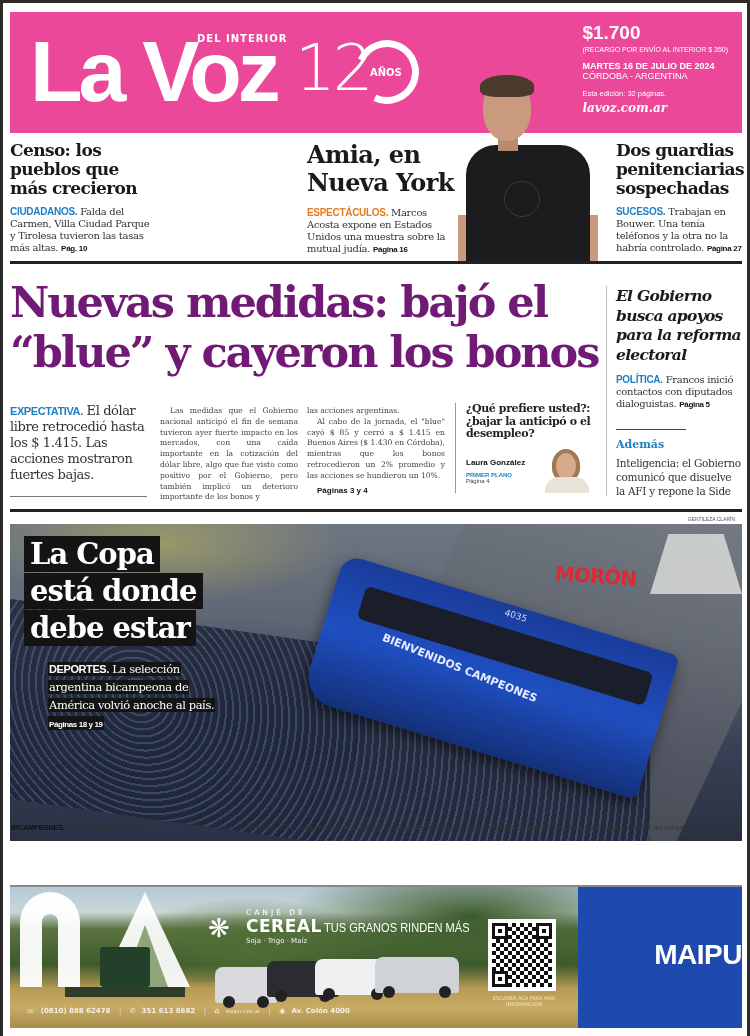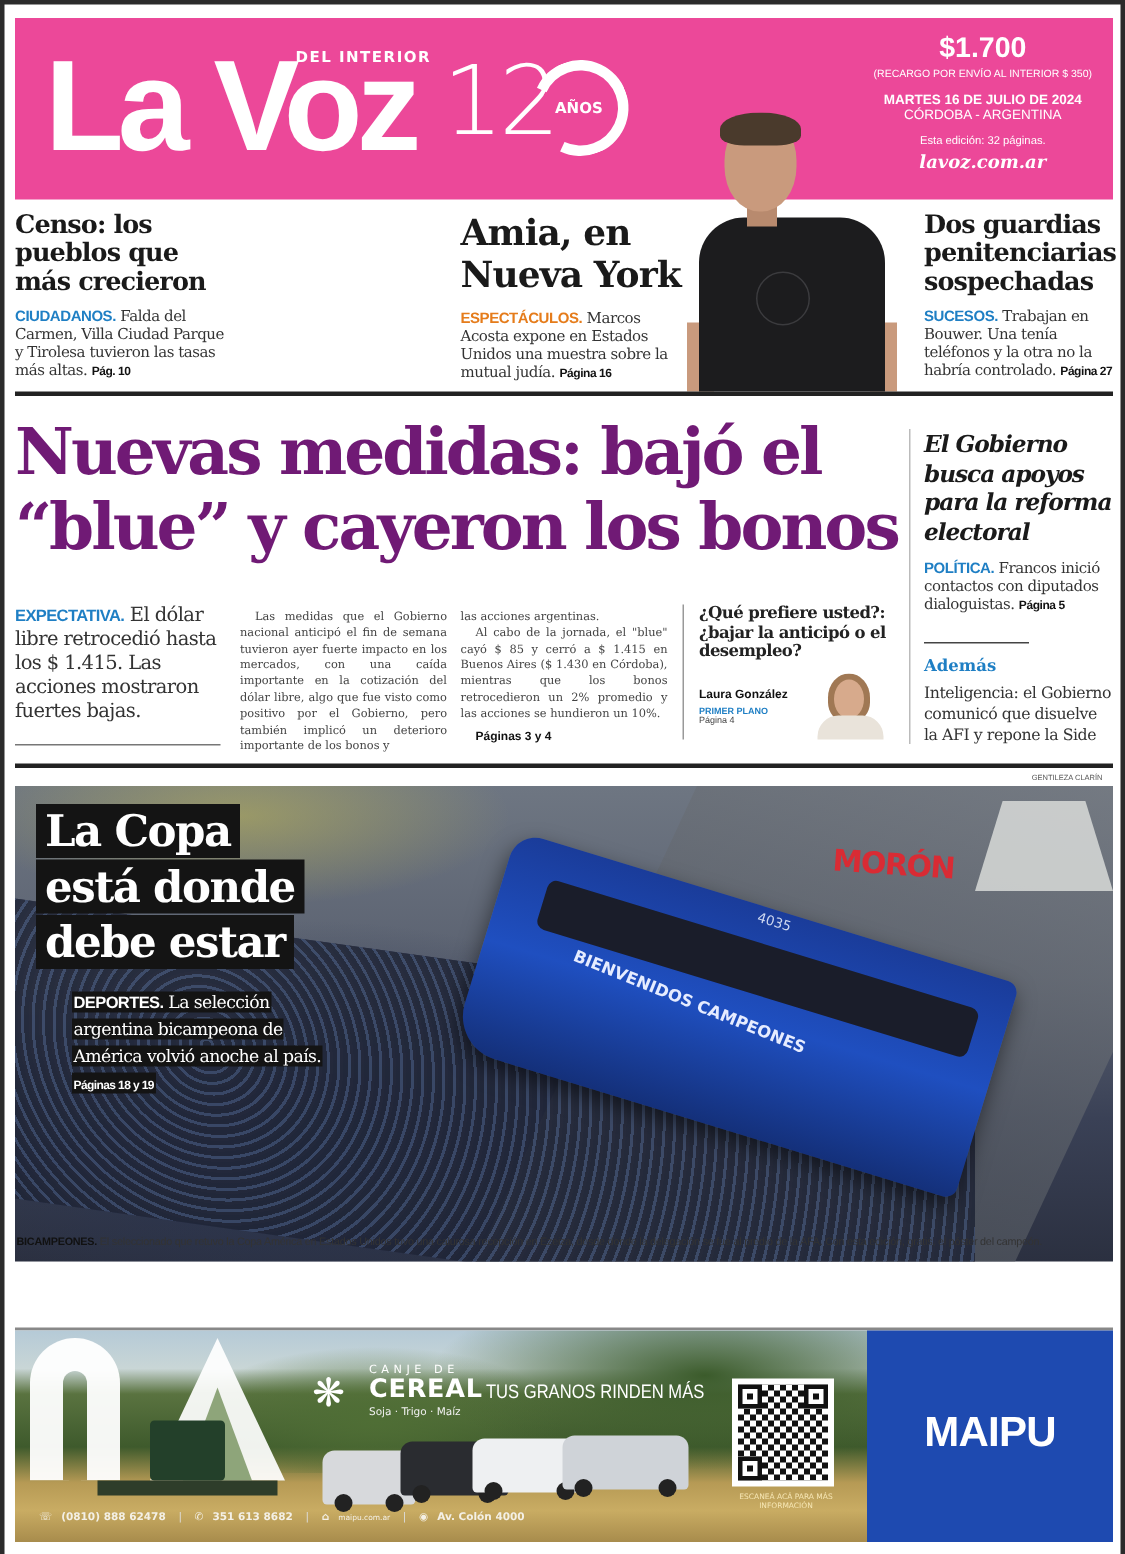--- a/index.html
+++ b/index.html
@@ -6,21 +6,21 @@
   html, body { width: 750px; height: 1036px; background: #2b2b2b; overflow: hidden; }
   .page { position: absolute; left: 0; top: 0; width: 750px; height: 1036px; background: #ffffff; border-left: 3px solid #2b2b2b; border-top: 3px solid #2b2b2b; border-right: 3px solid #2b2b2b; }
 
   
   .masthead { position: absolute; left: 7px; top: 9px; width: 732px; height: 121px; background: #ec4899; }
   .logo { position: absolute; left: 20px; top: 16px; color: #fff; font-family: "Liberation Sans", sans-serif; font-weight: 700; font-size: 86px; letter-spacing: -4px; line-height: 1; }
   .logo-sub { position: absolute; left: 187px; top: 21px; color: #fff; font-family: "DejaVu Sans", sans-serif; font-weight: 700; font-size: 10px; letter-spacing: 1px; }
   .logo-120 { position: absolute; left: 285px; top: 24px; color: #fff; font-family: "DejaVu Sans", sans-serif; font-weight: 300; font-size: 64px; line-height: 1; letter-spacing: -3px; }
   .ring { position: absolute; left: 345px; top: 28px; width: 64px; height: 64px; border: 7px solid #fff; border-left-color: transparent; border-radius: 50%; transform: rotate(-20deg); }
   .anos { position: absolute; left: 360px; top: 55px; color: #fff; font-family: "DejaVu Sans", sans-serif; font-weight: 700; font-size: 10px; }
-  .mast-right { position: absolute; right: 14px; top: 10px; text-align: center; color: #fff; }
+  .mast-right { position: absolute; right: 14px; top: 10px; text-align: left; color: #fff; }
   .price { font-family: "Liberation Sans", sans-serif; font-weight: 700; font-size: 19px; }
   .surcharge { font-family: "Liberation Sans", sans-serif; font-size: 7px; margin-top: 2px; }
   .date { font-family: "Liberation Sans", sans-serif; font-weight: 700; font-size: 9px; margin-top: 8px; }
   .city { font-family: "Liberation Sans", sans-serif; font-size: 9px; }
   .edition { font-family: "Liberation Sans", sans-serif; font-size: 7.5px; margin-top: 8px; }
   .site { font-family: "DejaVu Serif", serif; font-style: italic; font-weight: 700; font-size: 12px; margin-top: 3px; }
 
   
   .man { position: absolute; left: 455px; top: 72px; width: 140px; height: 186px; overflow: hidden; }
   .man .head { position: absolute; left: 25px; top: 4px; width: 48px; height: 62px; background: #c99a7d; border-radius: 45% 45% 48% 48%; }
@@ -120,21 +120,21 @@
   .emblem { position: absolute; left: 190px; top: 22px; width: 38px; height: 40px; color: #fff; font-size: 26px; line-height: 40px; text-align: center; }
   .qr { position: absolute; left: 478px; top: 32px; width: 68px; height: 72px; background: #fff; padding: 4px; }
   .qr-inner { width: 60px; height: 64px; background: repeating-conic-gradient(#111 0 25%, #fff 0 50%) 0 0 / 8px 8px; position: relative; }
   .qr-corner { position: absolute; width: 16px; height: 16px; border: 3px solid #111; background: #fff; }
   .qr-corner::after { content: ""; position: absolute; left: 3px; top: 3px; width: 4px; height: 4px; background: #111; }
   .qr-hint { position: absolute; left: 470px; top: 108px; width: 88px; color: #f6e6b4; font-family: "DejaVu Sans", sans-serif; font-size: 5px; line-height: 6px; text-align: center; }
   .contact { position: absolute; left: 16px; top: 120px; color: #f4f0e6; font-family: "DejaVu Sans", sans-serif; font-weight: 700; font-size: 7px; white-space: nowrap; }
   .contact span { margin-right: 6px; }
   .contact .sep { color: #ddd; font-weight: 400; }
   .maipu { position: absolute; left: 568px; top: 0; width: 164px; height: 141px; background: #1e4ab0; }
-  .maipu span { position: absolute; left: 0; width: 164px; top: 52px; text-align: center; color: #fff; font-family: "Liberation Sans", sans-serif; font-weight: 700; font-size: 28px; letter-spacing: -0.5px; }
+  .maipu span { position: absolute; left: 0; width: 164px; top: 52px; text-align: right; color: #fff; font-family: "Liberation Sans", sans-serif; font-weight: 700; font-size: 28px; letter-spacing: -0.5px; }
 </style>
 </head>
 <body>
 
 <div class="page">
 
   <div class="masthead">
     <div class="logo">La Voz</div>
     <div class="logo-sub">DEL INTERIOR</div>
     <div class="logo-120">12</div>

